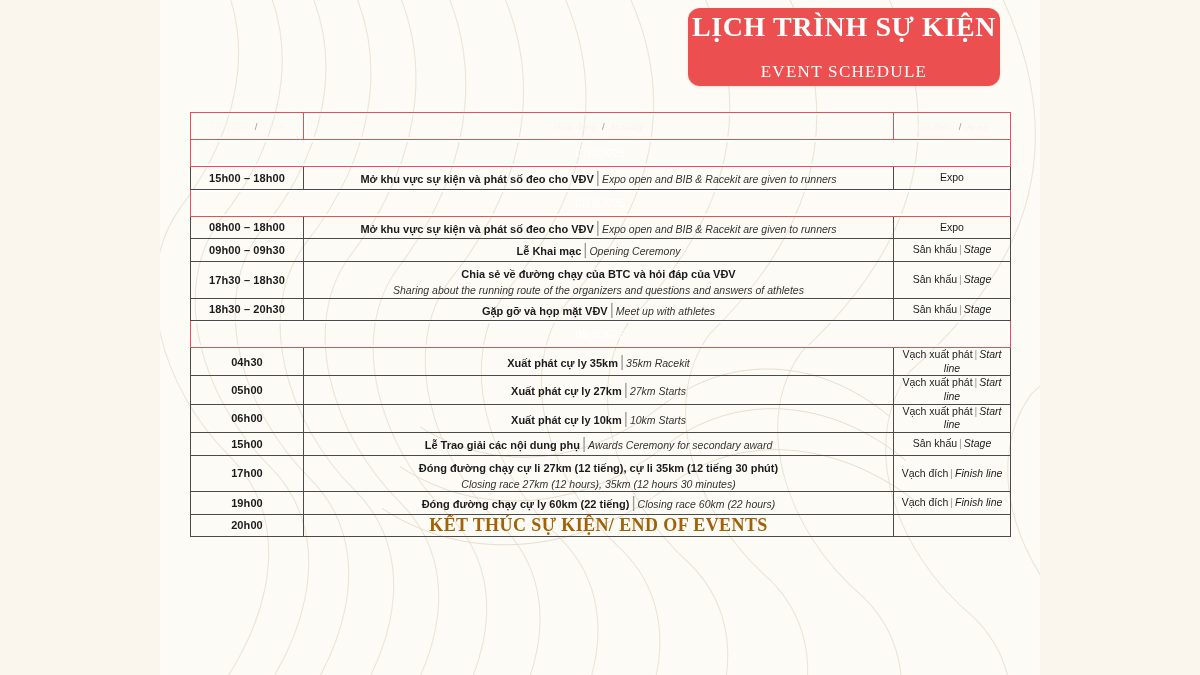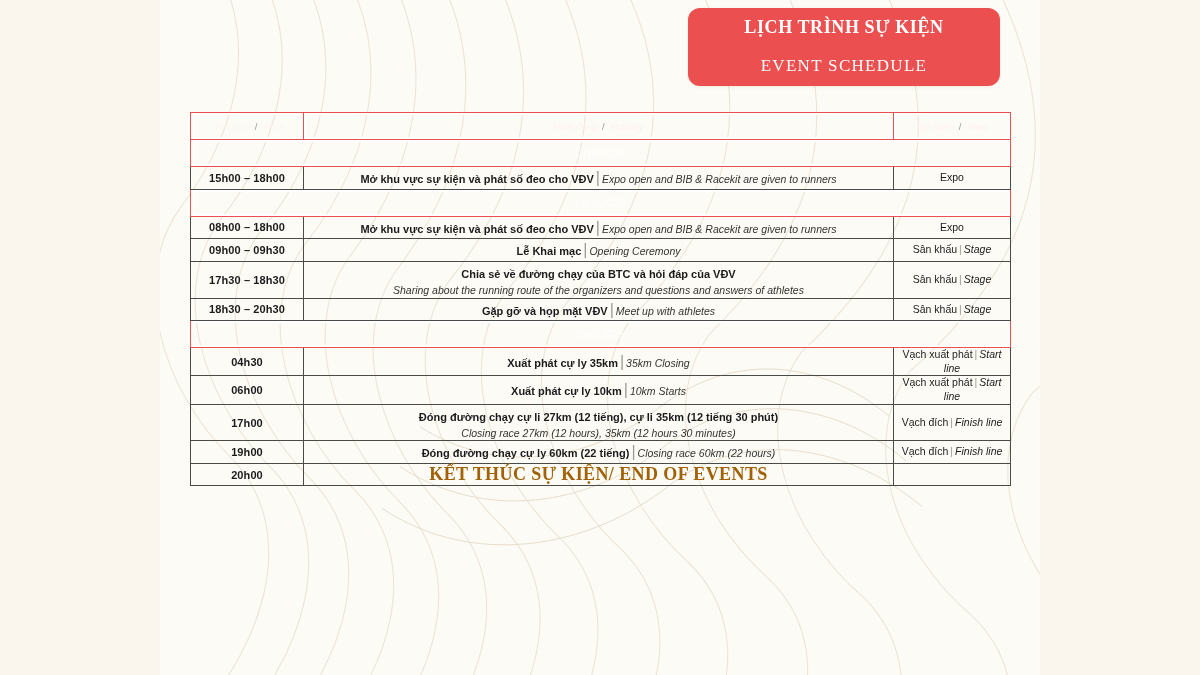--- a/index.html
+++ b/index.html
@@ -49,21 +49,21 @@
     border-radius: 12px;
     display: flex;
     flex-direction: column;
     align-items: center;
     justify-content: center;
     box-shadow: 0 1px 3px rgba(120,60,50,0.10);
   }
   .header-title {
     font-family: "Liberation Serif", serif;
     color: #ffffff;
-    font-size: 18px;
+    font-size: 28px;
     font-weight: bold;
     letter-spacing: 0.6px;
     line-height: 1.05;
     text-align: center;
     white-space: nowrap;
   }
   .header-subtitle {
     font-family: "Liberation Serif", serif;
     color: #ffffff;
     font-size: 17px;
@@ -261,27 +261,37 @@
           <tr>
             <td class="t-time">18h30 – 20h30</td>
             <td class="t-act"><span class="vi-b">Gặp gỡ và họp mặt VĐV</span><span class="sep">|</span><span class="en-i">Meet up with athletes</span></td>
             <td class="t-area"><span class="area-vi">Sân khấu</span><span class="sep">|</span><span class="area-en">Stage</span></td>
           </tr>
           <tr>
             <td class="date-cell" colspan="3">09/3/2025</td>
           </tr>
           <tr>
             <td class="t-time">04h30</td>
-            <td class="t-act"><span class="vi-b">Xuất phát cự ly 35km</span><span class="sep">|</span><span class="en-i">35km Closing</span></td>
+            <td class="t-act"><span class="vi-b">Xuất phát cự ly 35km</span><span class="sep">|</span><span class="en-i">35km Racekit</span></td>
+            <td class="t-area"><span class="area-vi">Vạch xuất phát</span><span class="sep">|</span><span class="area-en">Start line</span></td>
+          </tr>
+          <tr>
+            <td class="t-time">05h00</td>
+            <td class="t-act"><span class="vi-b">Xuất phát cự ly 27km</span><span class="sep">|</span><span class="en-i">27km Starts</span></td>
             <td class="t-area"><span class="area-vi">Vạch xuất phát</span><span class="sep">|</span><span class="area-en">Start line</span></td>
           </tr>
           <tr>
             <td class="t-time">06h00</td>
             <td class="t-act"><span class="vi-b">Xuất phát cự ly 10km</span><span class="sep">|</span><span class="en-i">10km Starts</span></td>
             <td class="t-area"><span class="area-vi">Vạch xuất phát</span><span class="sep">|</span><span class="area-en">Start line</span></td>
+          </tr>
+          <tr>
+            <td class="t-time">15h00</td>
+            <td class="t-act"><span class="vi-b">Lễ Trao giải các nội dung phụ</span><span class="sep">|</span><span class="en-i">Awards Ceremony for secondary award</span></td>
+            <td class="t-area"><span class="area-vi">Sân khấu</span><span class="sep">|</span><span class="area-en">Stage</span></td>
           </tr>
           <tr>
             <td class="t-time">17h00</td>
             <td class="t-act">
               <div><span class="vi-b">Đóng đường chạy cự li 27km (12 tiếng), cự li 35km (12 tiếng 30 phút)</span></div>
               <span class="en-line">Closing race 27km (12 hours), 35km (12 hours 30 minutes)</span>
             </td>
             <td class="t-area"><span class="area-vi">Vạch đích</span><span class="sep">|</span><span class="area-en">Finish line</span></td>
           </tr>
           <tr>

